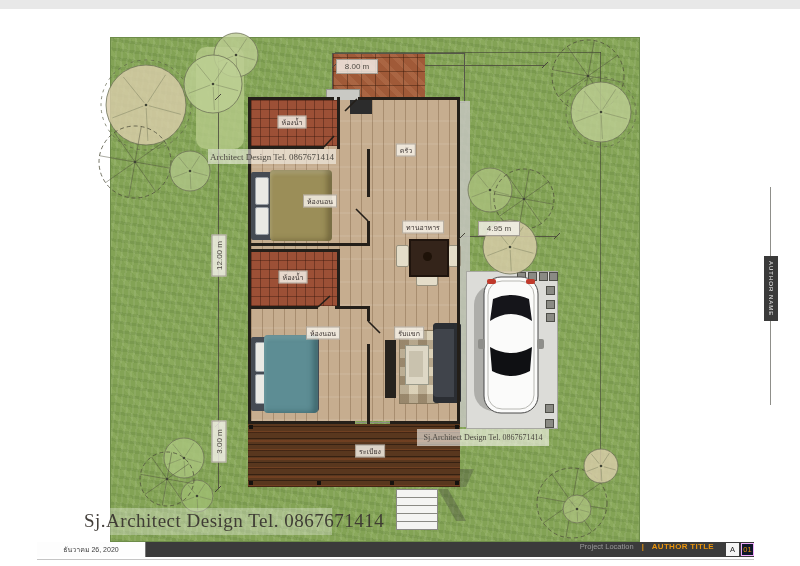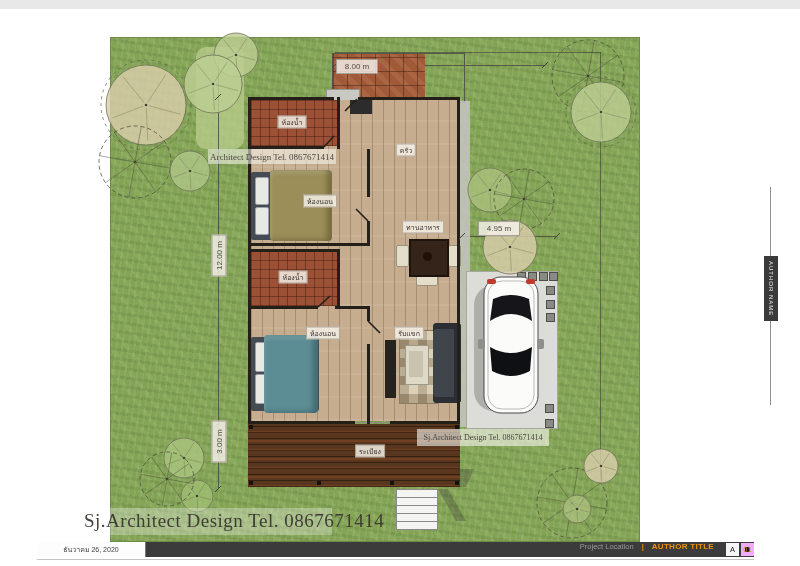--- a/index.html
+++ b/index.html
@@ -67,21 +67,21 @@
   
   .bar{left:37px;top:533px;width:717px;height:15px;background:#3b3b3b;}
   .datebox{left:0;top:0;width:108px;height:15px;background:#fdfdfd;border-right:1px solid #777;
     display:flex;align-items:center;justify-content:center;font-size:7px;color:#3e3e3e;}
   .loctitle{right:40px;top:0;height:15px;display:flex;align-items:flex-start;gap:8px;font-size:7.5px;}
   .loc{color:#9a9a9a;}
   .divd{color:#e8930c;font-weight:bold;}
   .ptitle{color:#e8930c;font-weight:bold;font-size:8px;letter-spacing:0.3px;}
   .shbox{top:1px;width:13px;height:13px;display:flex;align-items:center;justify-content:center;font-size:7.5px;}
   .box-a{right:15px;background:#f5f5f5;color:#222;}
-  .box-01{right:0;background:#0f172a;color:#e8930c;border:4px solid #f0abfc;box-sizing:border-box;}
+  .box-01{right:0;background:#0f172a;color:#e8930c;border:1px solid #f0abfc;box-sizing:border-box;}
   .sheetline{background:#c5c5c5;}
   .authorbox{left:764px;top:247px;width:14px;height:65px;background:#3a3a3a;
     display:flex;align-items:center;justify-content:center;}
   .authortext{writing-mode:vertical-rl;font-size:6px;letter-spacing:1px;color:#f0f0f0;white-space:nowrap;}
   .rightline{left:770px;top:178px;width:1px;height:218px;background:#8f8f8a;}
   svg.overlay{position:absolute;left:0;top:0;pointer-events:none;}
 </style>
 </head>
 <body>
 

